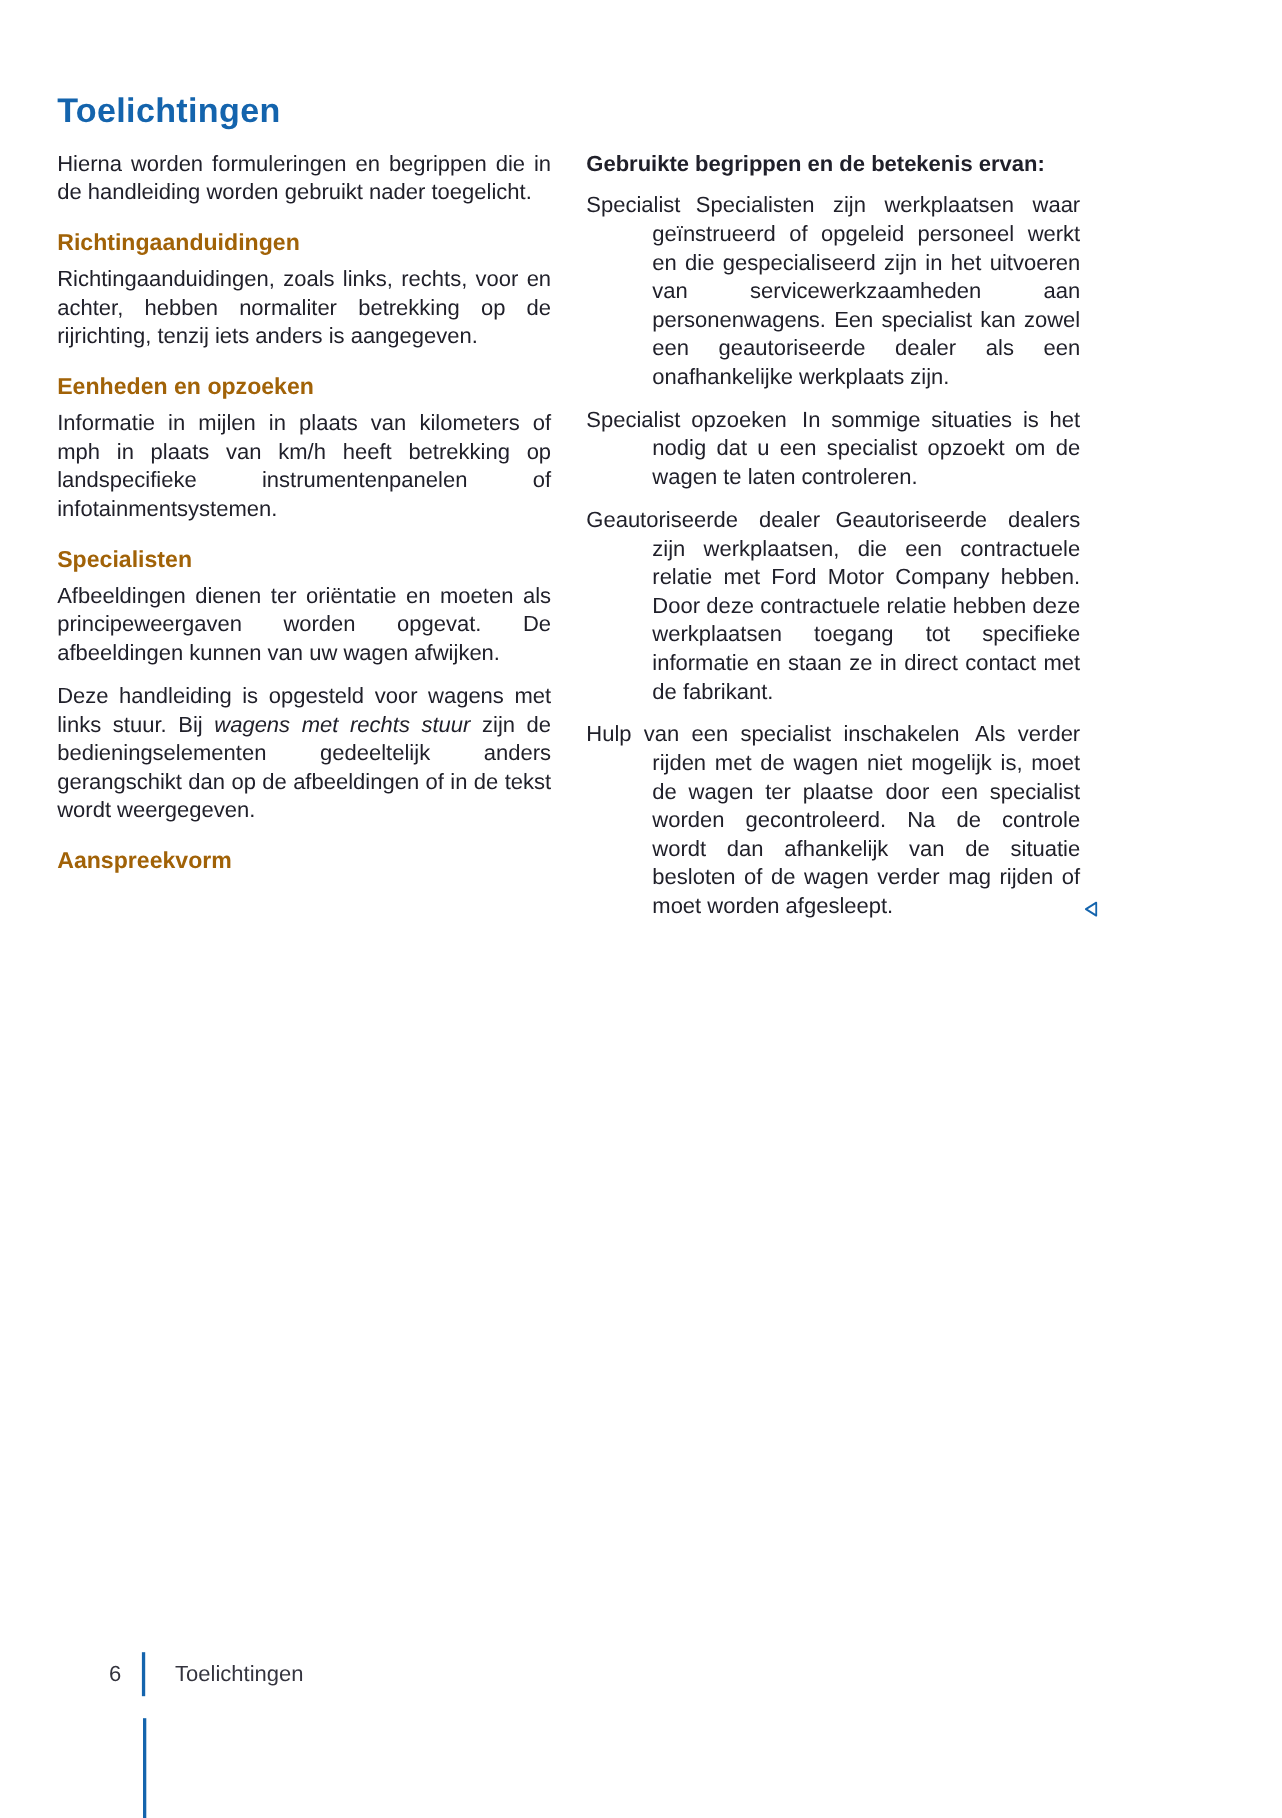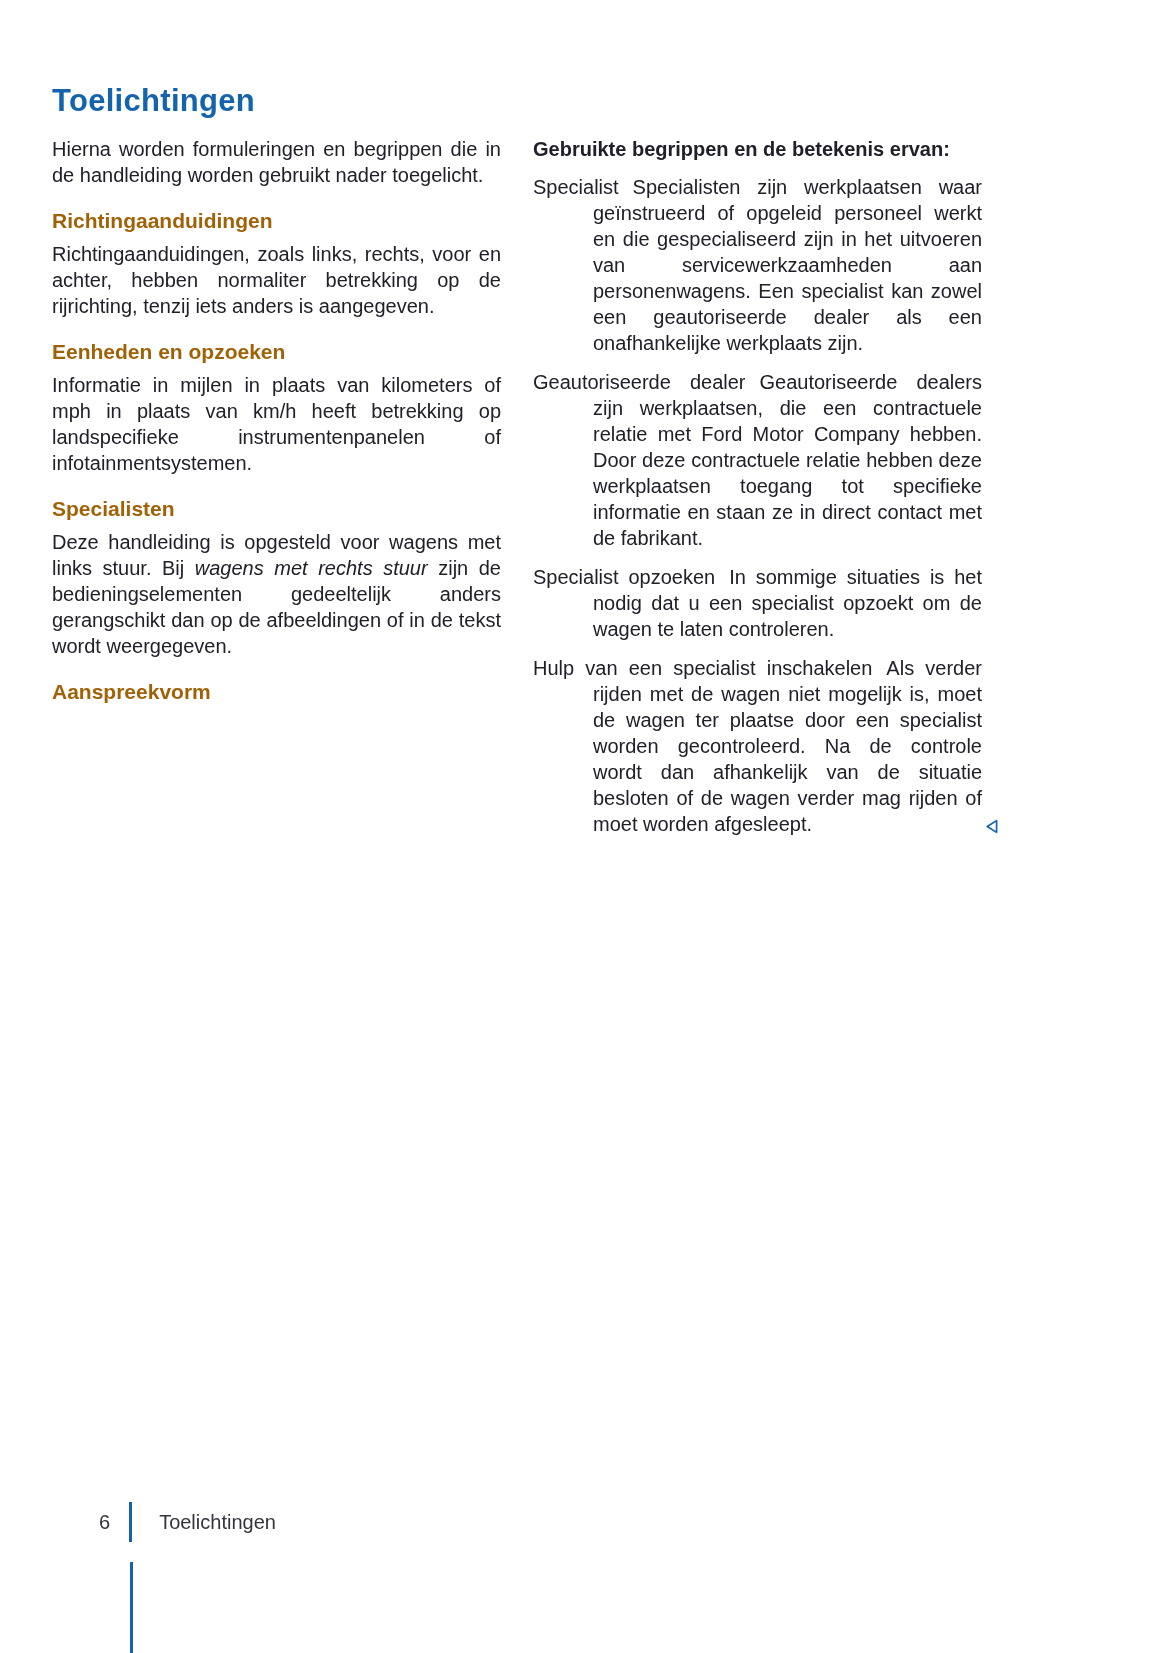--- a/index.html
+++ b/index.html
@@ -126,33 +126,34 @@
     <div class="col">
       <p>Hierna worden formuleringen en begrippen die in de handleiding worden gebruikt nader toegelicht.</p>
 
       <h3>Richtingaanduidingen</h3>
       <p>Richtingaanduidingen, zoals links, rechts, voor en achter, hebben normaliter betrekking op de rijrichting, tenzij iets anders is aangegeven.</p>
 
       <h3>Eenheden en opzoeken</h3>
       <p>Informatie in mijlen in plaats van kilometers of mph in plaats van km/h heeft betrekking op landspecifieke instrumentenpanelen of infotainmentsystemen.</p>
 
       <h3>Specialisten</h3>
+      <p>Afbeeldingen dienen ter oriëntatie en moeten als principeweergaven worden opgevat. De afbeeldingen kunnen van uw wagen afwijken.</p>
       <p><span>Deze handleiding is opgesteld voor wagens met links stuur. Bij </span><em>wagens met rechts stuur</em><span> zijn de bedieningselementen gedeeltelijk anders gerangschikt dan op de afbeeldingen of in de tekst wordt weergegeven.</span></p>
 
       <h3>Aanspreekvorm</h3>
     </div>
 
     <div class="col">
       <p class="defs-heading">Gebruikte begrippen en de betekenis ervan:</p>
 
       <p class="def"><b class="term">Specialist</b><span>Specialisten zijn werkplaatsen waar geïnstrueerd of opgeleid personeel werkt en die gespecialiseerd zijn in het uitvoeren van servicewerkzaamheden aan personenwagens. Een specialist kan zowel een geautoriseerde dealer als een onafhankelijke werkplaats zijn.</span></p>
 
+      <p class="def"><b class="term">Specialist opzoeken</b><span>In sommige situaties is het nodig dat u een specialist opzoekt om de wagen te laten controleren.</span></p>
+
       <p class="def"><b class="term">Geautoriseerde dealer</b><span>Geautoriseerde dealers zijn werkplaatsen, die een contractuele relatie met Ford Motor Company hebben. Door deze contractuele relatie hebben deze werkplaatsen toegang tot specifieke informatie en staan ze in direct contact met de fabrikant.</span></p>
-
-      <p class="def"><b class="term">Specialist opzoeken</b><span>In sommige situaties is het nodig dat u een specialist opzoekt om de wagen te laten controleren.</span></p>
 
       <p class="def def-last"><b class="term">Hulp van een specialist inschakelen</b><span>Als verder rijden met de wagen niet mogelijk is, moet de wagen ter plaatse door een specialist worden gecontroleerd. Na de controle wordt dan afhankelijk van de situatie besloten of de wagen verder mag rijden of moet worden afgesleept.</span><span class="end-marker"><svg width="13" height="15" viewBox="0 0 13 15">
               <path d="M11.6 1.6 L2.2 7.5 L11.6 13.4 Z" fill="none" stroke="#1464ad" stroke-width="1.7" stroke-linejoin="round"></path>
             </svg></span></p>
     </div>
 
   </div>
 
   <div class="footer">
     <span>6</span>

